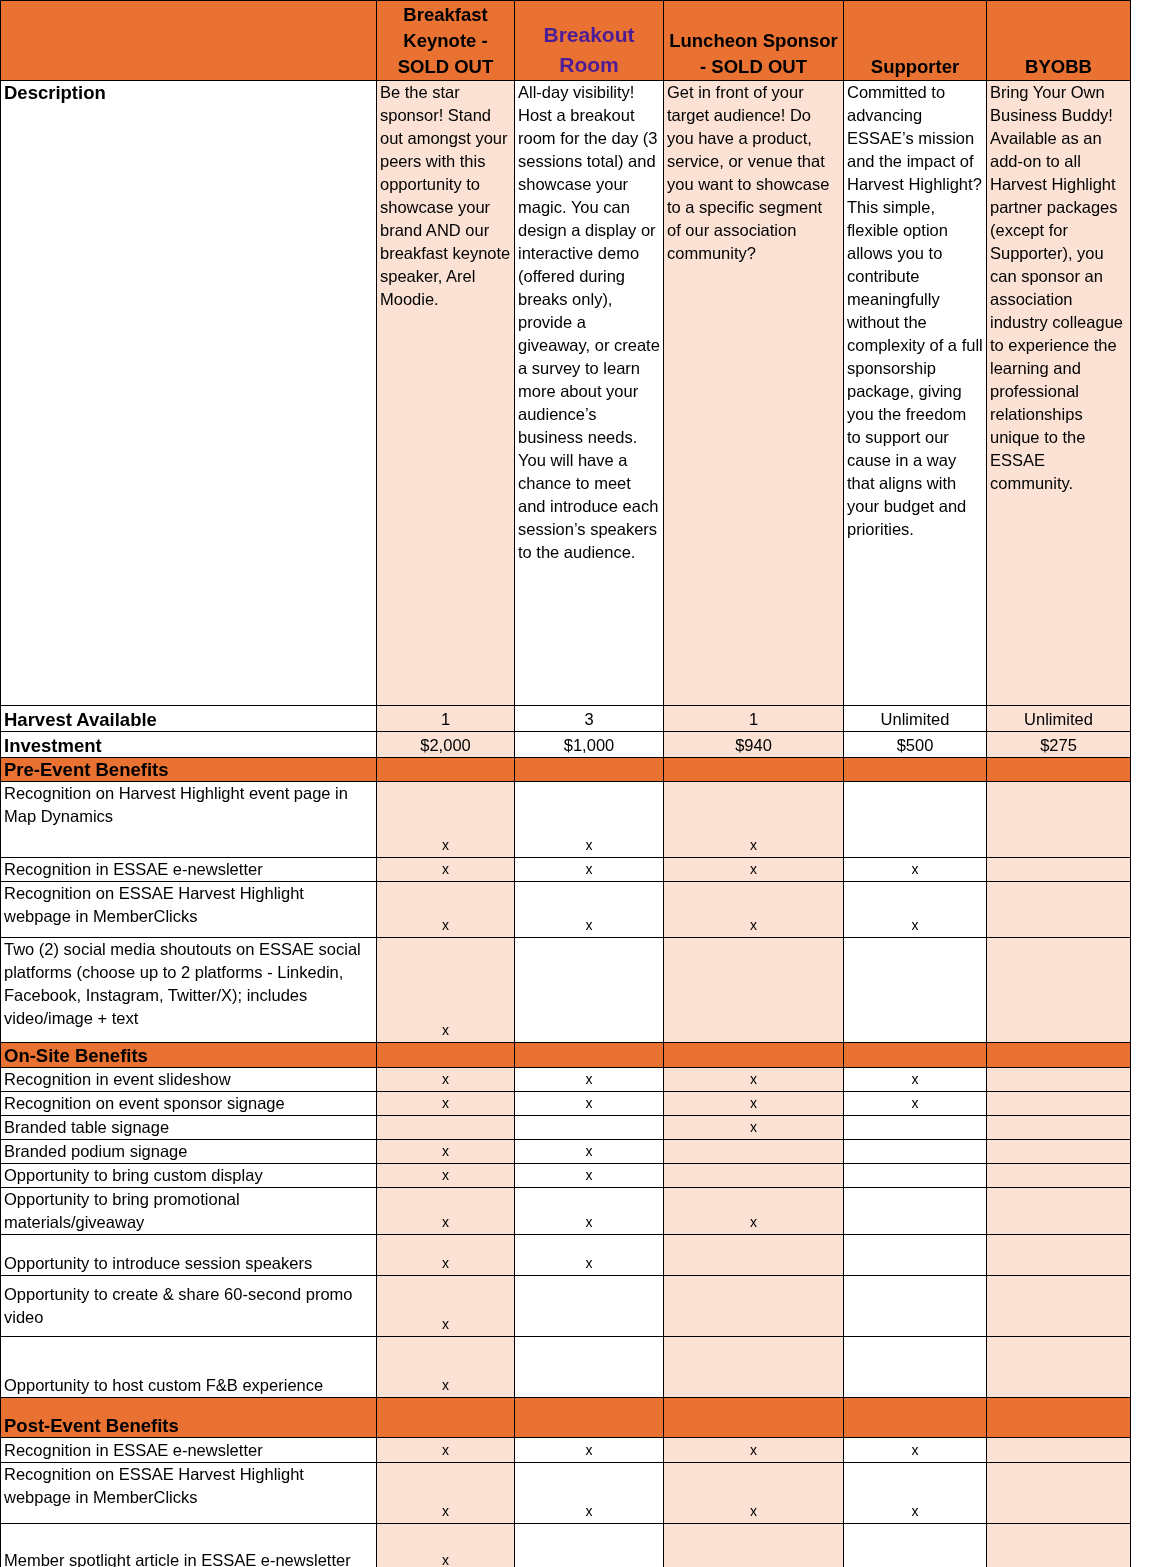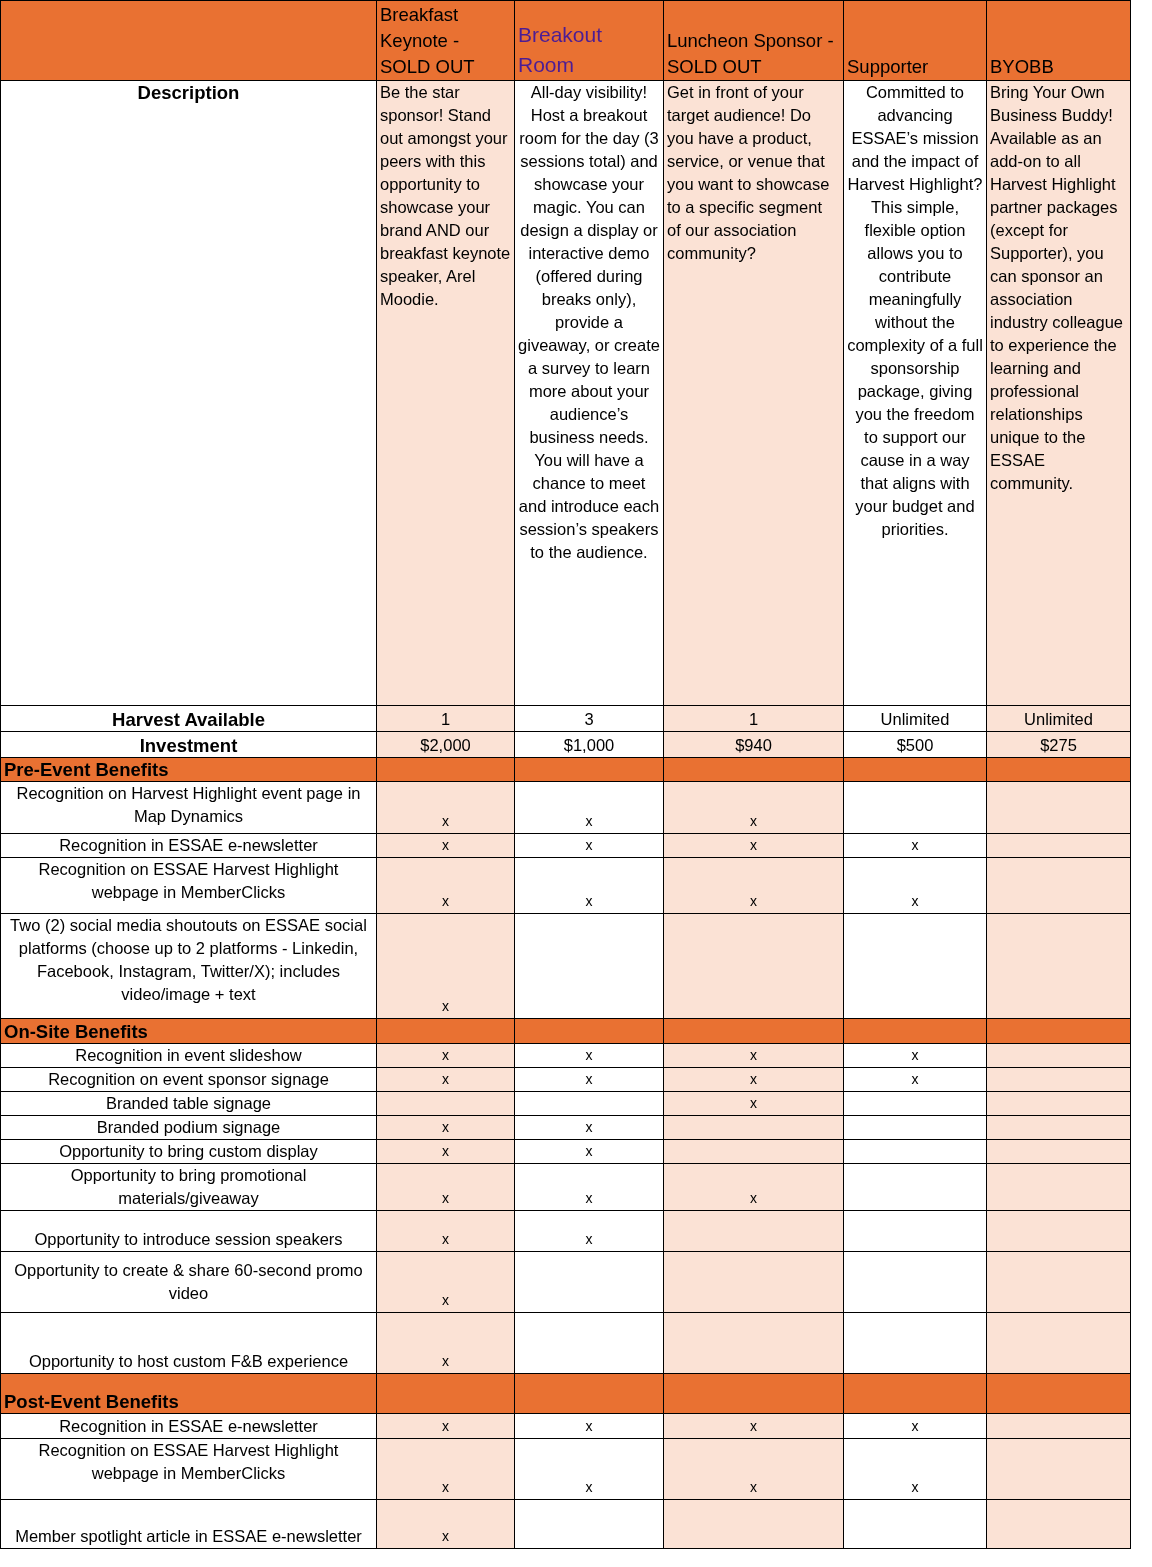--- a/index.html
+++ b/index.html
@@ -1,24 +1,24 @@
 <!DOCTYPE html>
 <html><head>
 <meta charset="utf-8">
 <style>
   html, body { margin:0; padding:0; background:#ffffff; }
   body { width:1152px; height:1567px; overflow:hidden; font-family:"Liberation Sans", sans-serif; color:#000; }
   table { border-collapse:collapse; table-layout:fixed; position:absolute; left:0; top:0; width:1130px; }
   td { border:1.5px solid #000; padding:0 3px; font-size:16.5px; line-height:23px; vertical-align:bottom; overflow:hidden; }
   td.c { text-align:center; }
-  .hdr td { background:#E97132; font-weight:normal; font-size:18.5px; line-height:26px; }
+  .hdr td { background:#E97132; font-weight:bold; font-size:18.5px; text-align:center; line-height:26px; }
   .hdr td.label { background:#E97132; }
   .hdr td.yellow { color:#4c1d95; font-size:21px; line-height:30px; }
   .peach { background:#FBE2D5; }
-  .white { background:#ffffff;text-align:center; }
+  .white { background:#ffffff; }
   .section td { background:#E97132; font-weight:bold; font-size:18.5px; }
   .bold-label { font-weight:bold; font-size:18.5px; }
   .desc td { vertical-align:top; }
   .desc td.txt { font-size:16.5px; line-height:23px; }
   .x { font-size:14px; }
 </style>
 </head>
 <body>
 
 <table>
@@ -69,21 +69,21 @@
   </tr>
 
   <tr class="section" style="height:20px">
     <td>Pre-Event Benefits</td>
     <td></td>
         <td></td>
         <td></td>
         <td></td>
         <td></td>
   </tr>
-  <tr style="height:52px">
+  <tr style="height:76px">
     <td class="white" style="vertical-align:top">Recognition on Harvest Highlight event page in Map Dynamics</td>
     <td class="c peach x">x</td>
     <td class="c white x">x</td>
     <td class="c peach x">x</td>
     <td class="c white x"></td>
     <td class="c peach x"></td>
   </tr>
   <tr style="height:24px">
     <td class="white">Recognition in ESSAE e-newsletter</td>
     <td class="c peach x">x</td>

